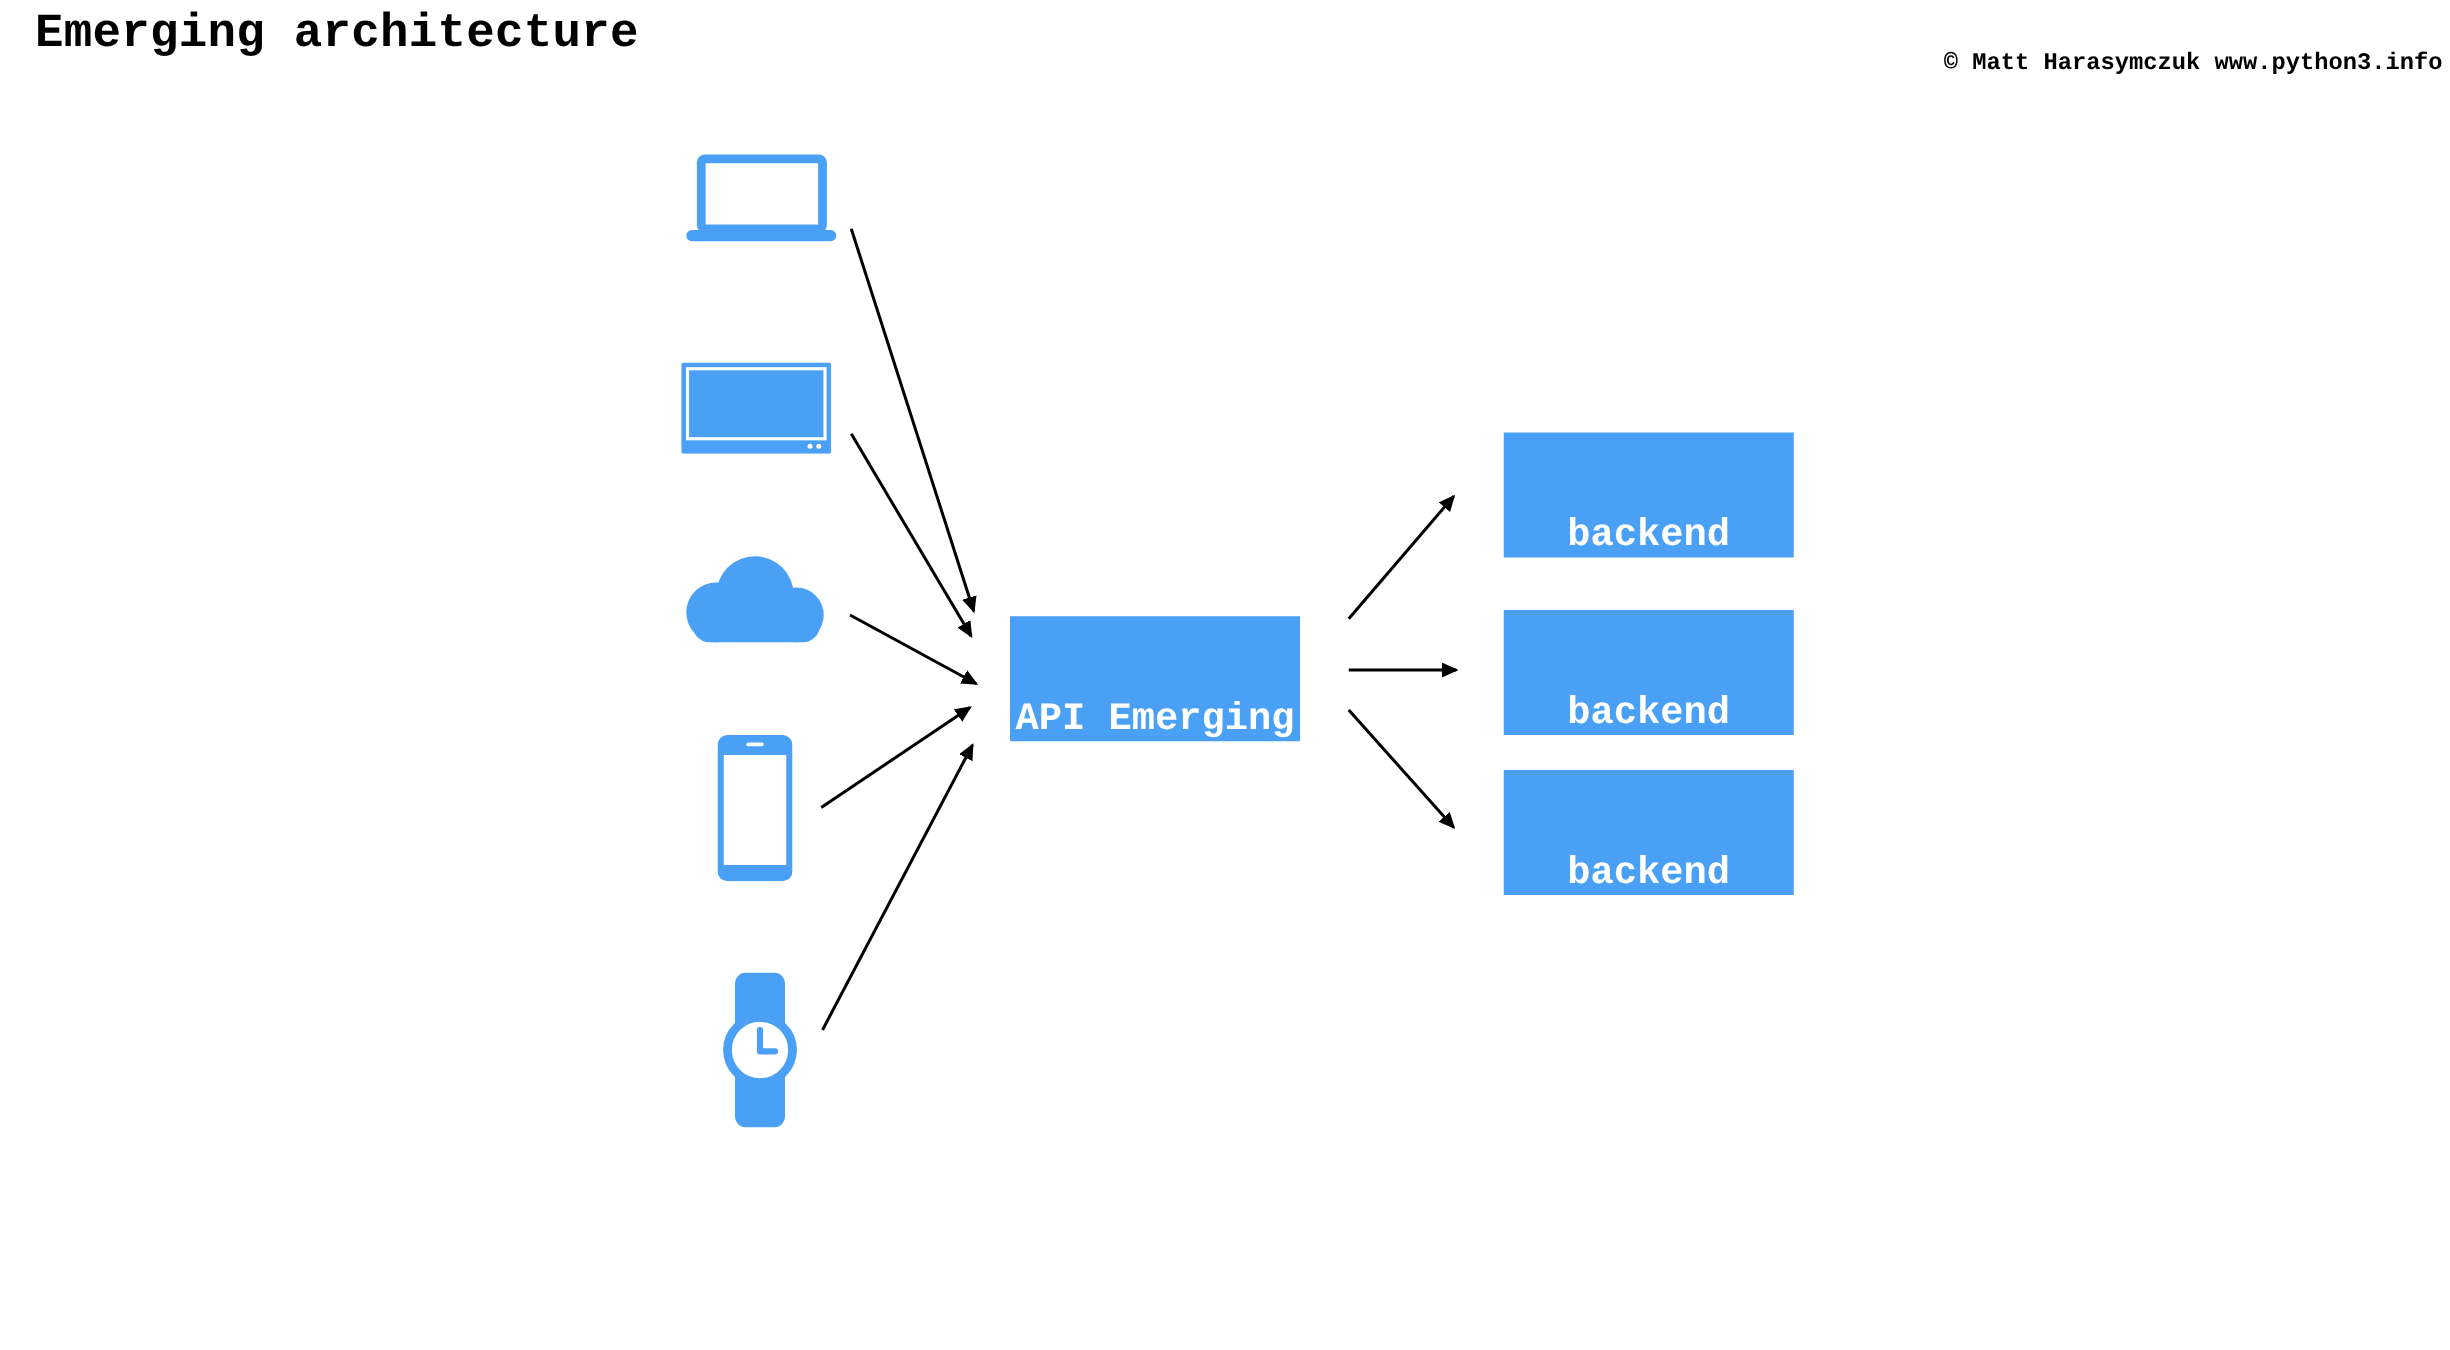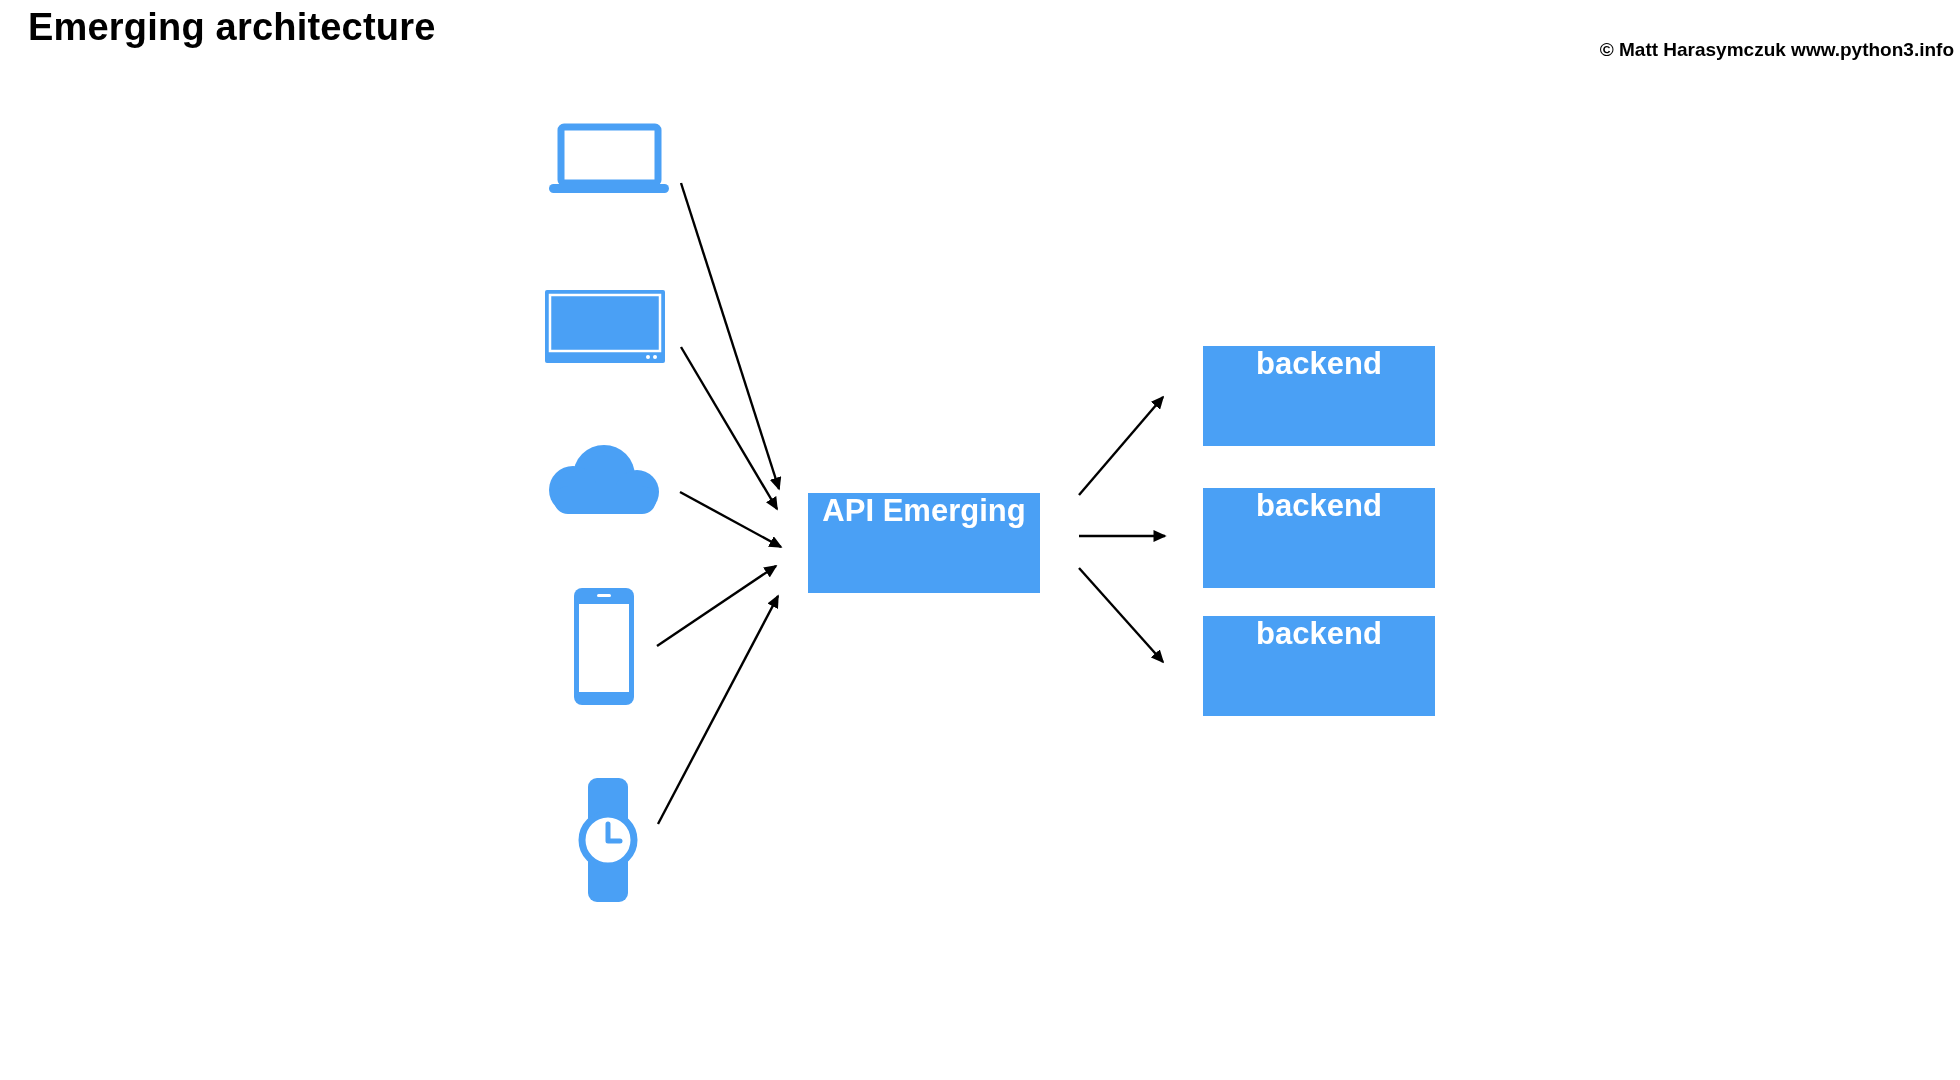--- a/index.html
+++ b/index.html
@@ -4,39 +4,39 @@
 <style>
   :root { --accent: #4aa0f5; --arrow: #000000; }
   * { box-sizing: border-box; }
   html, body { margin: 0; padding: 0; }
   body {
     width: 1960px; height: 1080px;
     background: #ffffff;
     font-family: "Liberation Sans", "DejaVu Sans", sans-serif;
     overflow: hidden; position: relative;
   }
-  .slide { position: absolute; inset: 0; }
+  .slide { position: absolute; inset: 0; font-family: Liberation Mono, monospace; }
   .slide-title {
     position: absolute; left: 28px; top: 6px;
     font-size: 38px; font-weight: bold; color: #000;
     letter-spacing: 0.2px; white-space: nowrap;
   }
   .copyright {
     position: absolute; right: 6px; top: 3px;
     font-size: 19px; font-weight: bold; color: #000;
     white-space: nowrap;
     margin-top: 36px;
   }
   .icon { position: absolute; }
   .ic-fill   { fill: var(--accent); }
   .ic-stroke { stroke: var(--accent); }
   .node {
     position: absolute; width: 232px; height: 100px;
     background: var(--accent);
-    display: flex; align-items: flex-start; justify-content: center;
+    display: flex; align-items: flex-end; justify-content: center;
   }
   .node-label {
     color: #ffffff; font-weight: bold; font-size: 31px;
     white-space: nowrap;
   }
   .gateway  { left: 808px;  top: 493px; }
   .backend1 { left: 1203px; top: 346px; }
   .backend2 { left: 1203px; top: 488px; }
   .backend3 { left: 1203px; top: 616px; }
   .arrows { position: absolute; left: 0; top: 0; pointer-events: none; }

